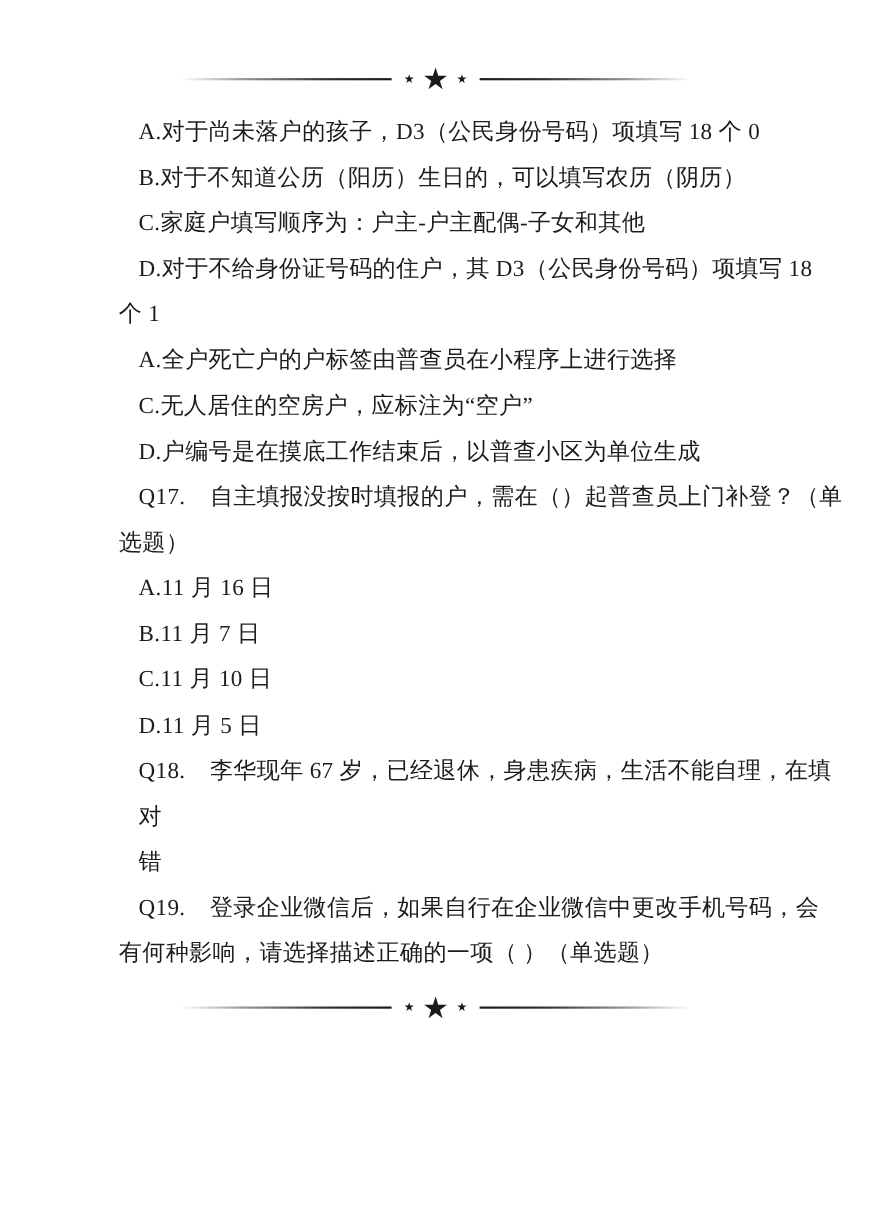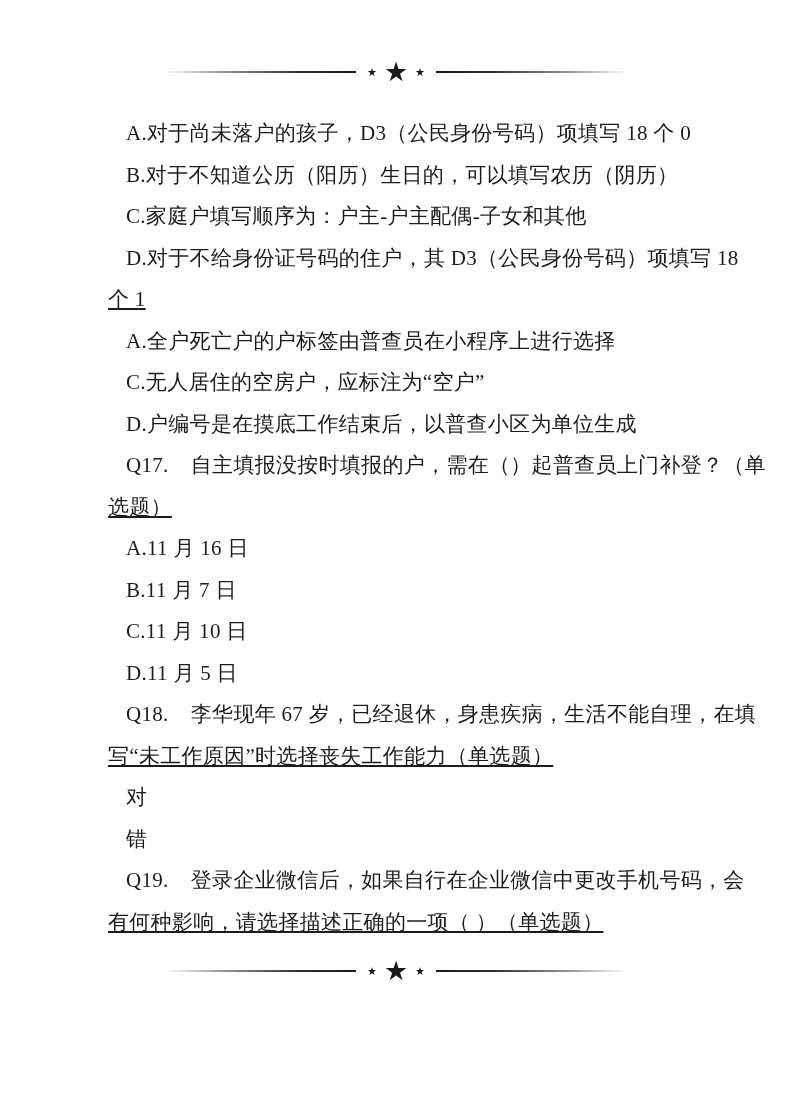--- a/index.html
+++ b/index.html
@@ -47,32 +47,32 @@
     color: #1a1a1a;
     margin: 0 4px;
   }
   .star-big {
     font-size: 27px;
     line-height: 26px;
     color: #1a1a1a;
     margin: 0 3px;
   }
   .content {
-    margin-top: 28px;
+    margin-top: 14px;
     padding-left: 108px;
     padding-right: 80px;
   }
   .line {
     font-size: 21px;
     line-height: 41.5px;
     white-space: pre;
     letter-spacing: 0.3px;
   }
   .first { padding-left: 18px; }
-  .wrap  { padding-left: 0; text-decoration: underline; }
+  .wrap  { padding-left: 0; }
 </style>
 </head>
 <body>
 
 <div class="page">
 
   <div class="divider divider-top">
     <span class="rule rule-left"></span>
     <span class="star-small">★</span>
     <span class="star-big">★</span>
@@ -89,21 +89,20 @@
     <div class="line first">A.全户死亡户的户标签由普查员在小程序上进行选择</div>
     <div class="line first">C.无人居住的空房户，应标注为“空户”</div>
     <div class="line first">D.户编号是在摸底工作结束后，以普查小区为单位生成</div>
     <div class="line first">Q17.    自主填报没按时填报的户，需在（）起普查员上门补登？（单</div>
     <div class="line wrap">选题）</div>
     <div class="line first">A.11 月 16 日</div>
     <div class="line first">B.11 月 7 日</div>
     <div class="line first">C.11 月 10 日</div>
     <div class="line first">D.11 月 5 日</div>
     <div class="line first">Q18.    李华现年 67 岁，已经退休，身患疾病，生活不能自理，在填</div>
-    <div class="line wrap">写“未工作原因”时选择丧失工作能力（单选题）</div>
     <div class="line first">对</div>
     <div class="line first">错</div>
     <div class="line first">Q19.    登录企业微信后，如果自行在企业微信中更改手机号码，会</div>
     <div class="line wrap">有何种影响，请选择描述正确的一项（ ）（单选题）</div>
   </div>
 
   <div class="divider divider-bottom">
     <span class="rule rule-left"></span>
     <span class="star-small">★</span>
     <span class="star-big">★</span>

